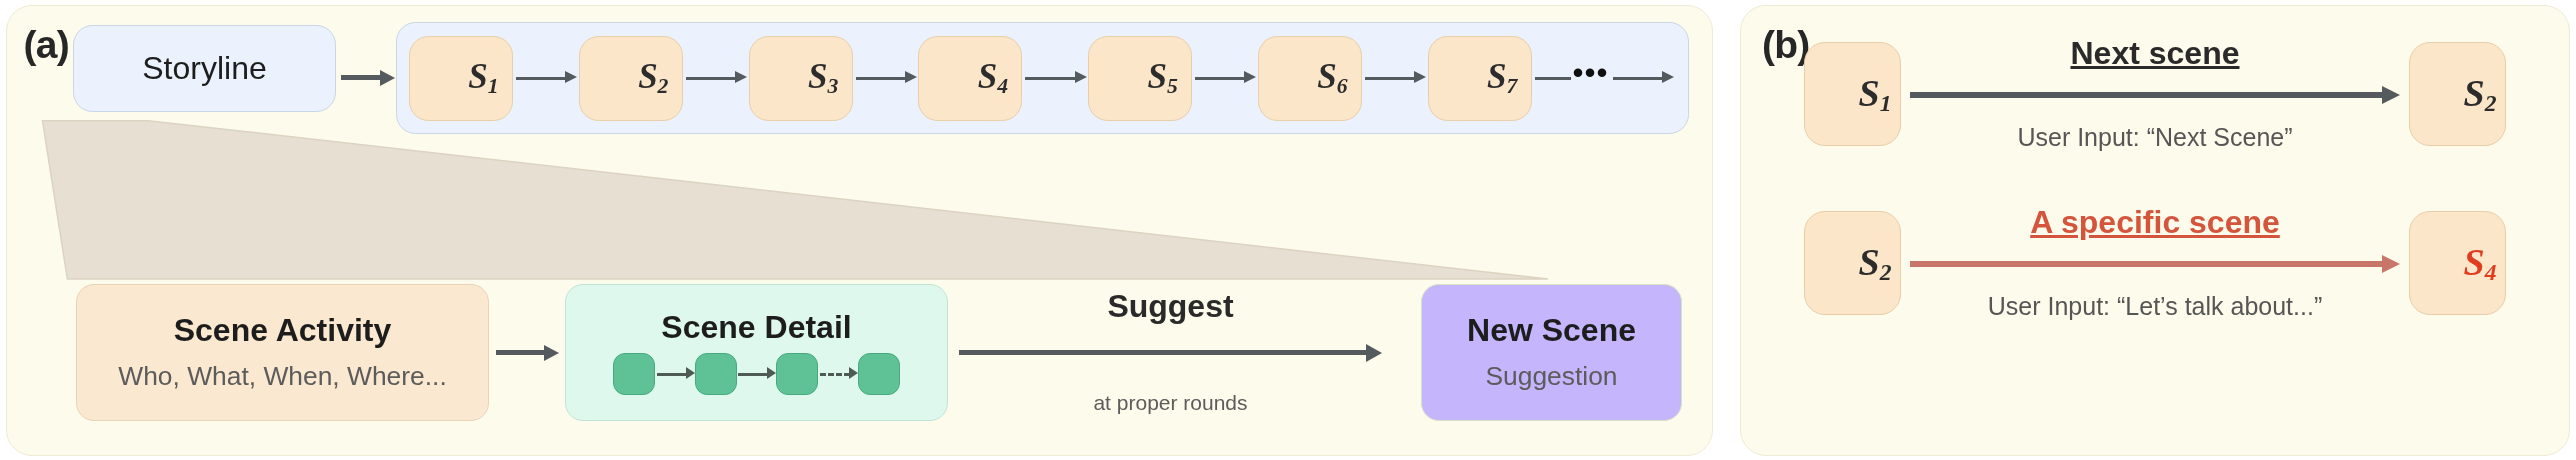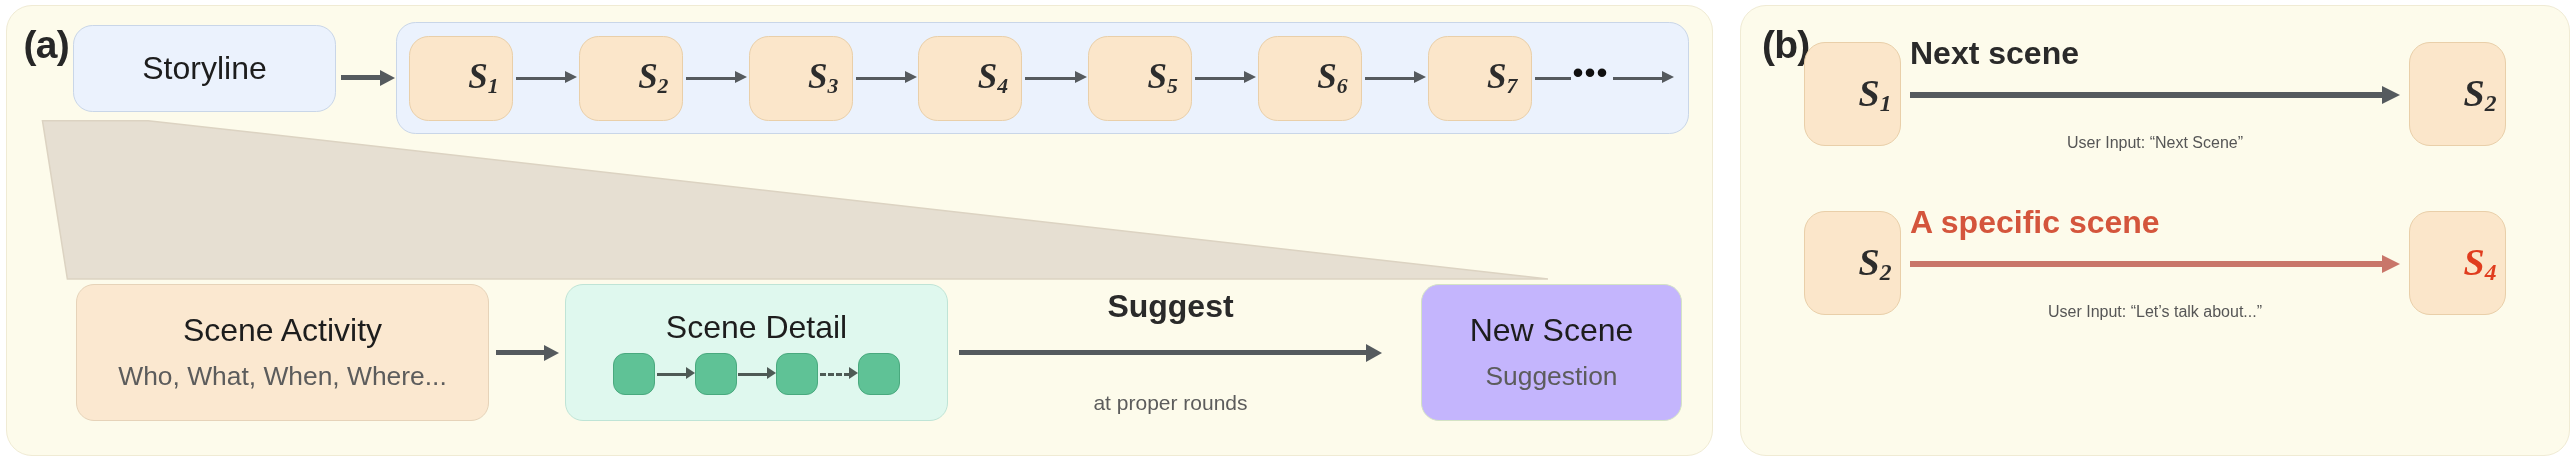--- a/index.html
+++ b/index.html
@@ -168,21 +168,21 @@
     background: #FBE8D0;
     border: 1.5px solid #E6D3B9;
     border-radius: 18px;
     box-sizing: border-box;
     display: flex; flex-direction: column;
     align-items: center; justify-content: center;
     gap: 12px;
   }
   .box-title {
     font-size: 32px;
-    font-weight: 400;
+    font-weight: 700;
     color: #1d1d1d;
   }
   .box-sub {
     font-size: 26.4px;
     color: #5c5c5c;
   }
 
   #arrow-activity-detail {
     position: absolute;
     left: 489px; top: 341px;
@@ -333,31 +333,33 @@
   .s-label.red { color: #E03C1E; }
 
   .b-mid {
     position: absolute;
     left: 106px; right: 106px;
     top: 0; height: 113px;
   }
   .b-top-label {
     position: absolute;
     left: 0; right: 0; top: -3px;
+    text-align: center;
     font-size: 32px;
     font-weight: 700;
     color: #2a2a2a;
     white-space: nowrap;
+    text-decoration: underline;
   }
   .b-top-label.red { color: #D4553C; }
   .b-bot-label {
     position: absolute;
     left: 0; right: 0; bottom: -1.5px;
     text-align: center;
-    font-size: 16px;
+    font-size: 25px;
     color: #565656;
     white-space: nowrap;
   }
   .b-arrow {
     position: absolute;
     left: 0; right: 0; top: 51px;
     height: 13.6px;
   }
   .b-arrow::before {
     content: "";

